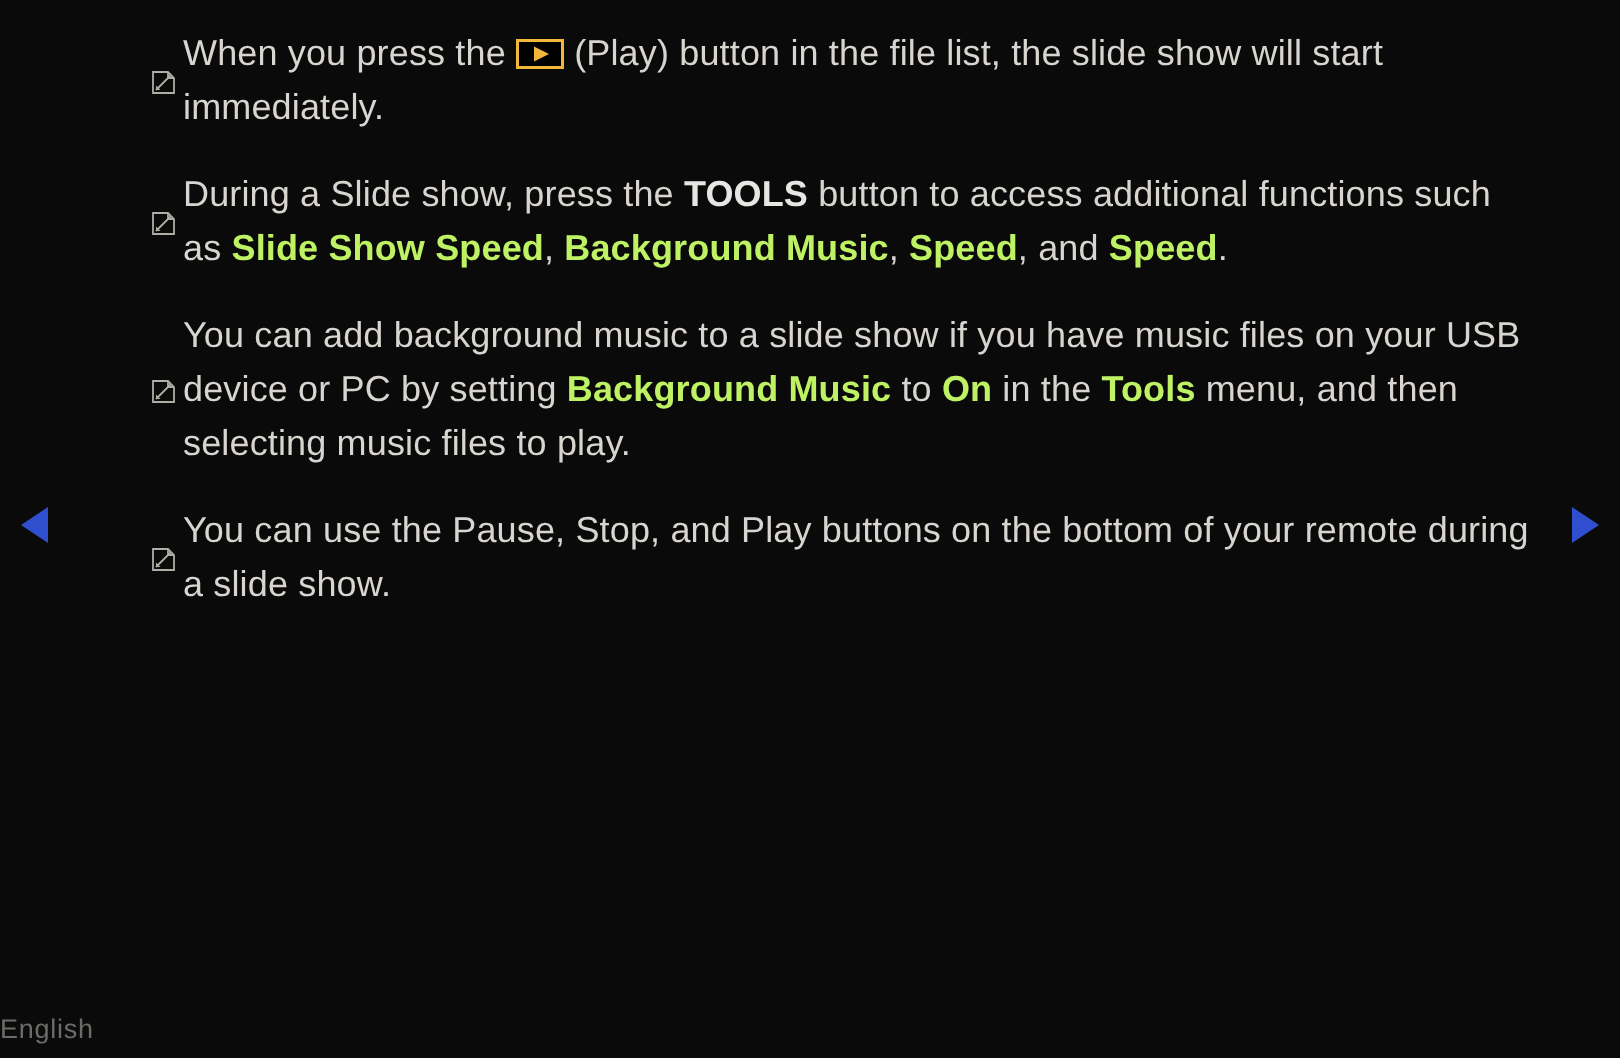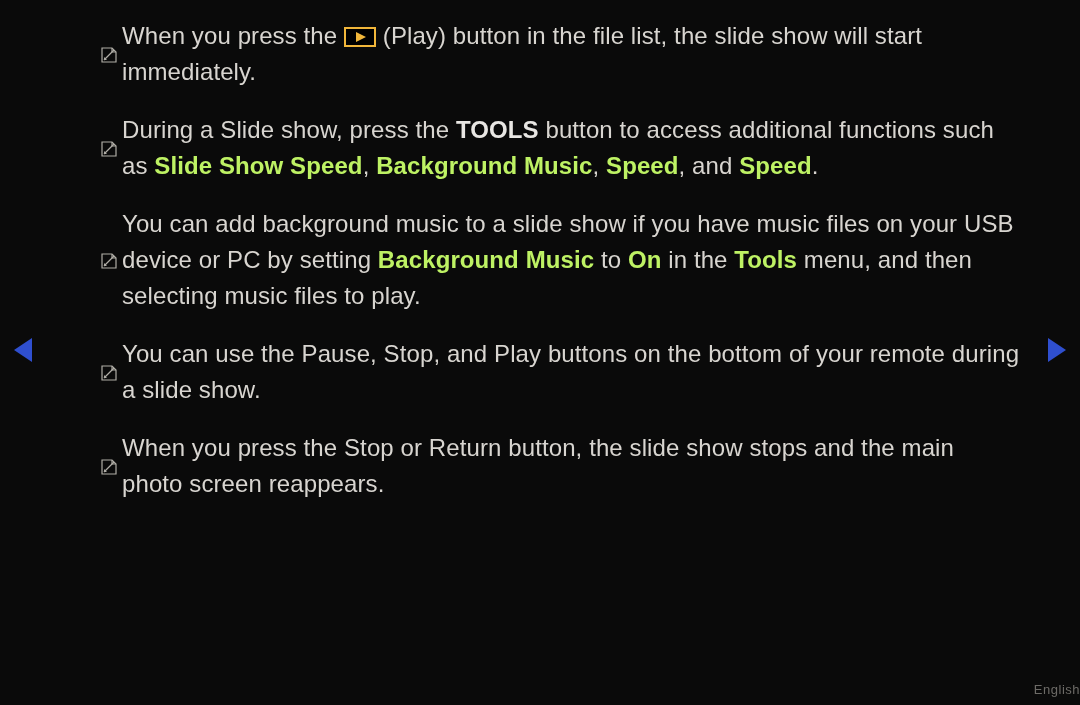--- a/index.html
+++ b/index.html
@@ -10,21 +10,21 @@
   .bullet { flex: 0 0 22px; margin-top: 2px; }
   .bullet svg { display: block; }
   .text { font-size: 24px; line-height: 1.5; font-weight: 300; letter-spacing: 0.1px; }
   .bold { font-weight: 600; color: #e8e6e3; }
   .hl { color: #bef264; font-weight: 600; }
   .play-btn { display: inline-block; vertical-align: -3px; width: 32px; height: 20px; border: 2px solid #f1b63a; background: #000; position: relative; }
   .play-btn::after { content: ""; position: absolute; left: 10px; top: 3px; width: 0; height: 0; border-left: 10px solid #f1b63a; border-top: 5px solid transparent; border-bottom: 5px solid transparent; }
   .nav { position: absolute; top: 338px; width: 0; height: 0; cursor: pointer; }
   .nav-prev { left: 14px; border-right: 18px solid #2f4fcf; border-top: 12px solid transparent; border-bottom: 12px solid transparent; }
   .nav-next { right: 14px; border-left: 18px solid #2f4fcf; border-top: 12px solid transparent; border-bottom: 12px solid transparent; }
-  .footer { position: absolute; bottom: 8px; width: 100%; text-align: right; font-size: 13px; color: #6d6b67; letter-spacing: 0.5px; }
+  .footer { position: absolute; bottom: 8px; width: 100%; text-align: left; font-size: 18px; color: #6d6b67; letter-spacing: 0.5px; }
 </style>
 </head>
 <body>
 
 <div class="page">
 
   <div class="nav nav-prev"></div>
   <div class="nav nav-next"></div>
 
   <div class="content" id="content">
@@ -73,29 +73,16 @@
             <g fill="none" stroke="#b0ada6" stroke-width="1.2">
               <path d="M2 2 H12 L16 6 V16 H2 Z"></path>
               <path d="M12 2 V6 H16"></path>
               <path d="M4 14 L14 4"></path>
               <path d="M4 14 L4 11 L7 14 Z" fill="#b0ada6" stroke="none"></path>
             </g>
           </svg>
         </div>
         <div class="text">You can use the Pause, Stop, and Play buttons on the bottom of your remote during a slide show.</div>
       </div>
-      <div class="item">
-        <div class="bullet">
-          <svg width="18" height="18" viewBox="0 0 18 18">
-            <g fill="none" stroke="#b0ada6" stroke-width="1.2">
-              <path d="M2 2 H12 L16 6 V16 H2 Z"></path>
-              <path d="M12 2 V6 H16"></path>
-              <path d="M4 14 L14 4"></path>
-              <path d="M4 14 L4 11 L7 14 Z" fill="#b0ada6" stroke="none"></path>
-            </g>
-          </svg>
-        </div>
-        <div class="text">When you press the Stop or Return button, the slide show stops and the main photo screen reappears.</div>
-      </div>
     </div>
 
   <div class="footer">English</div>
 </div>
 
 </body></html>

